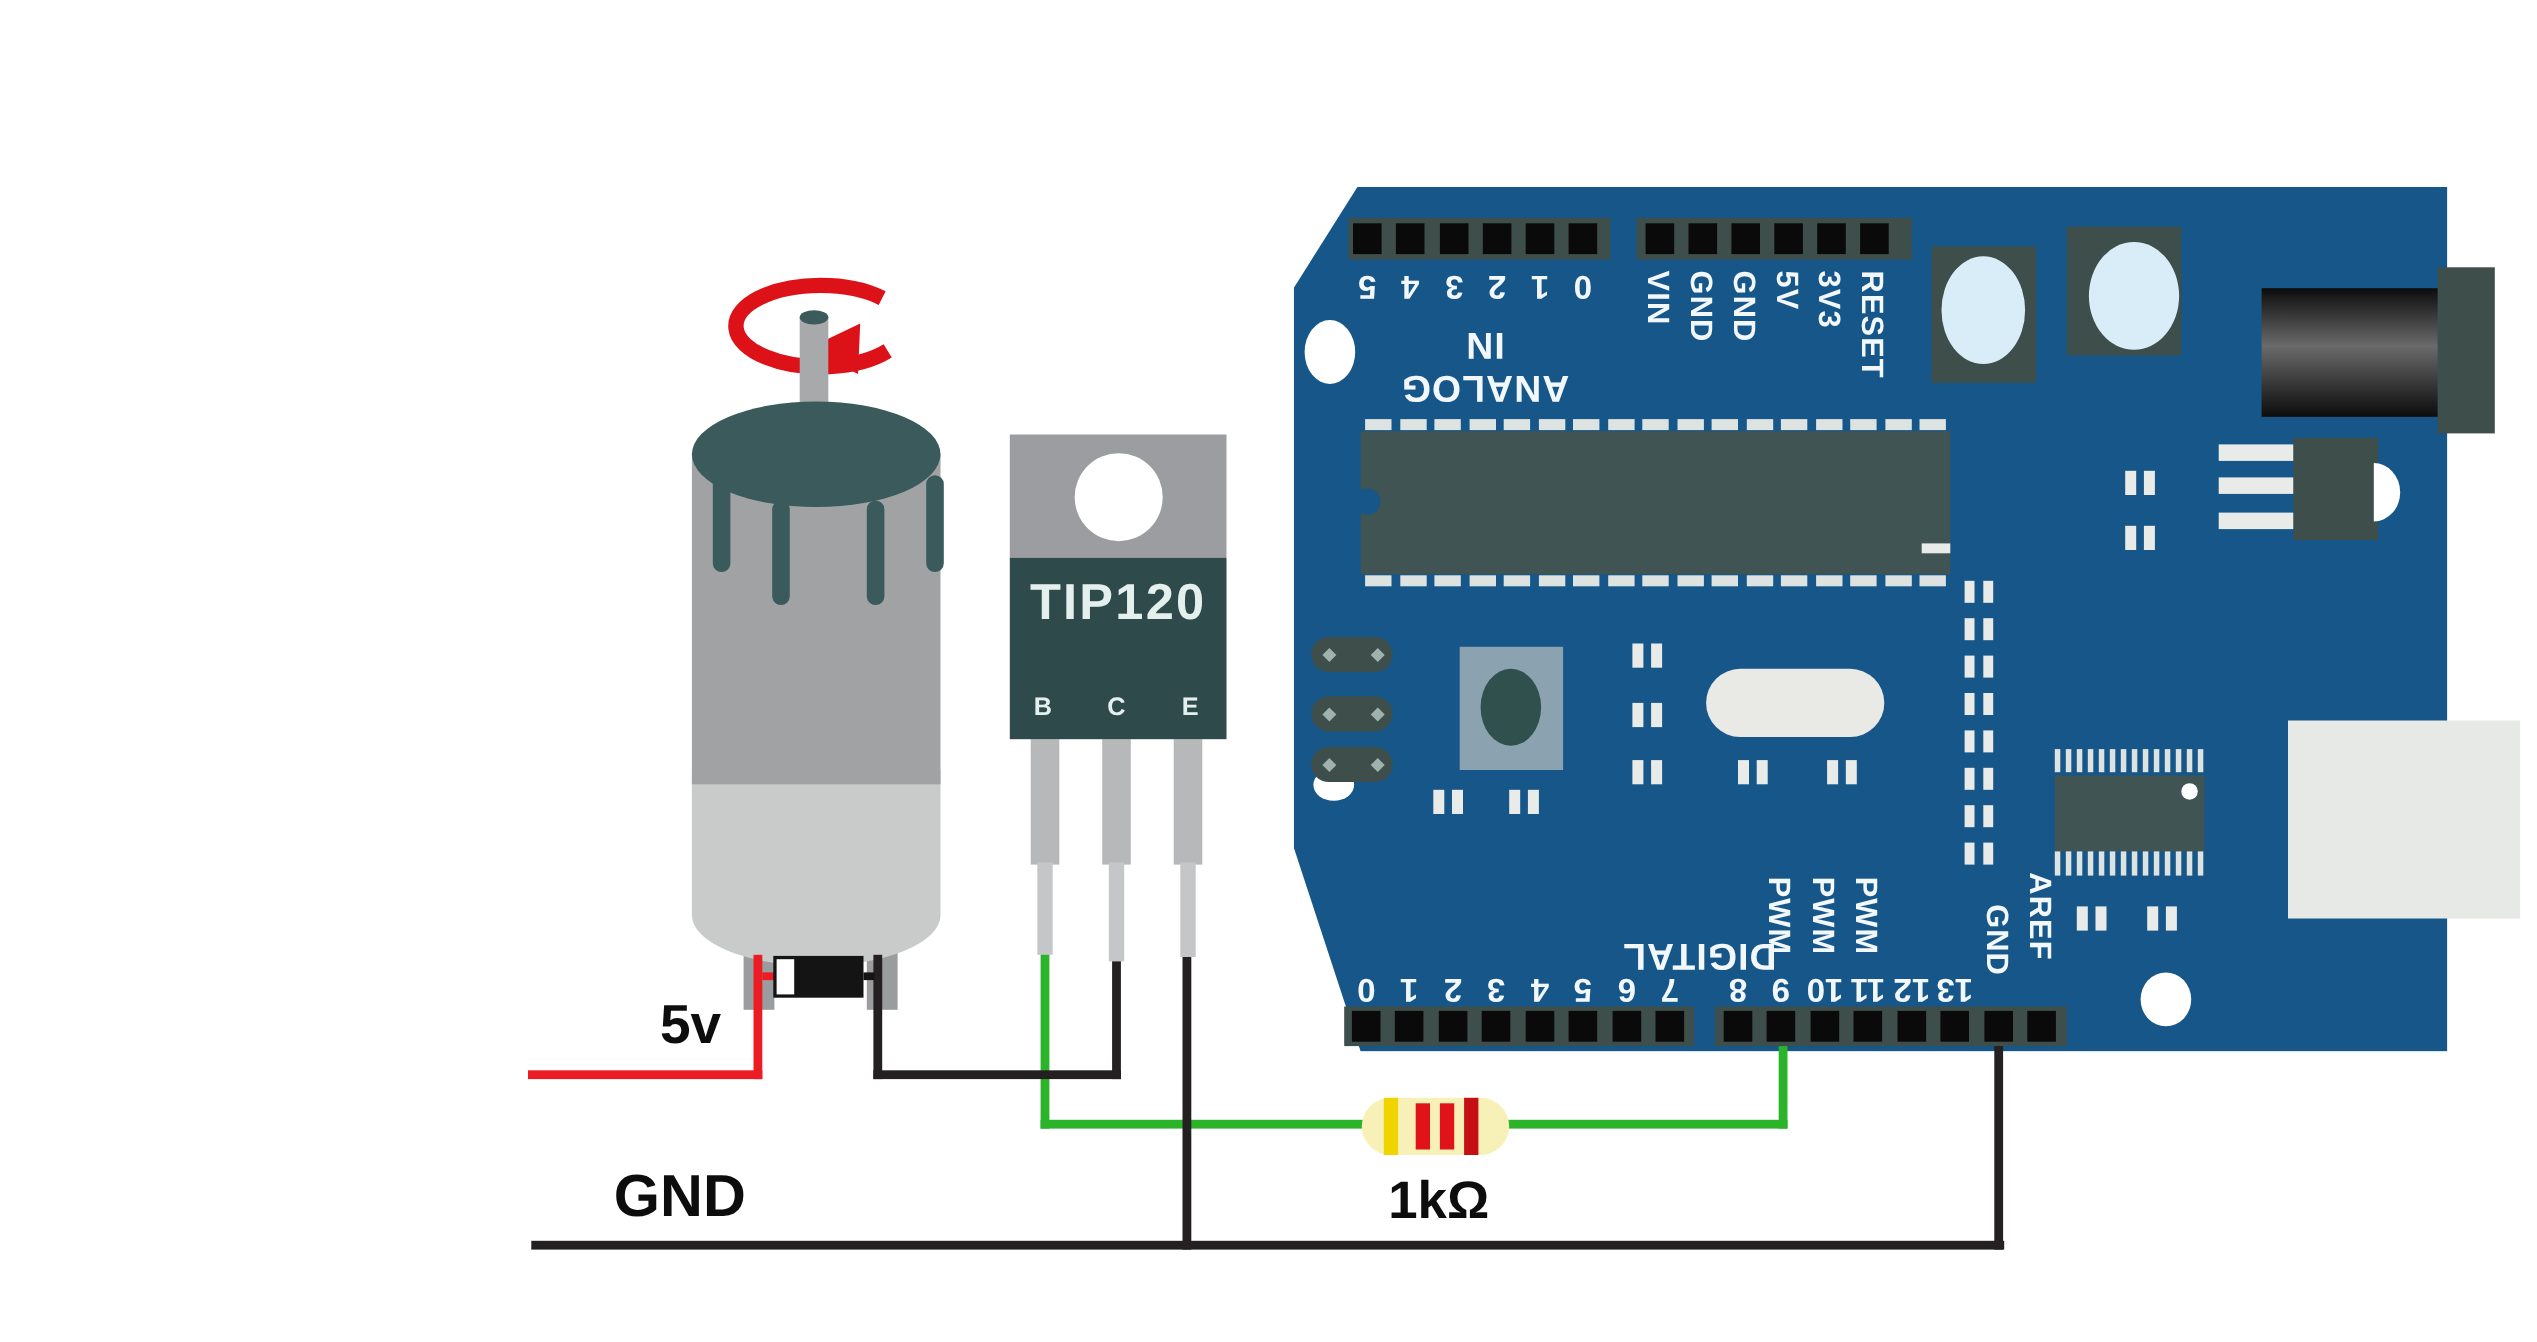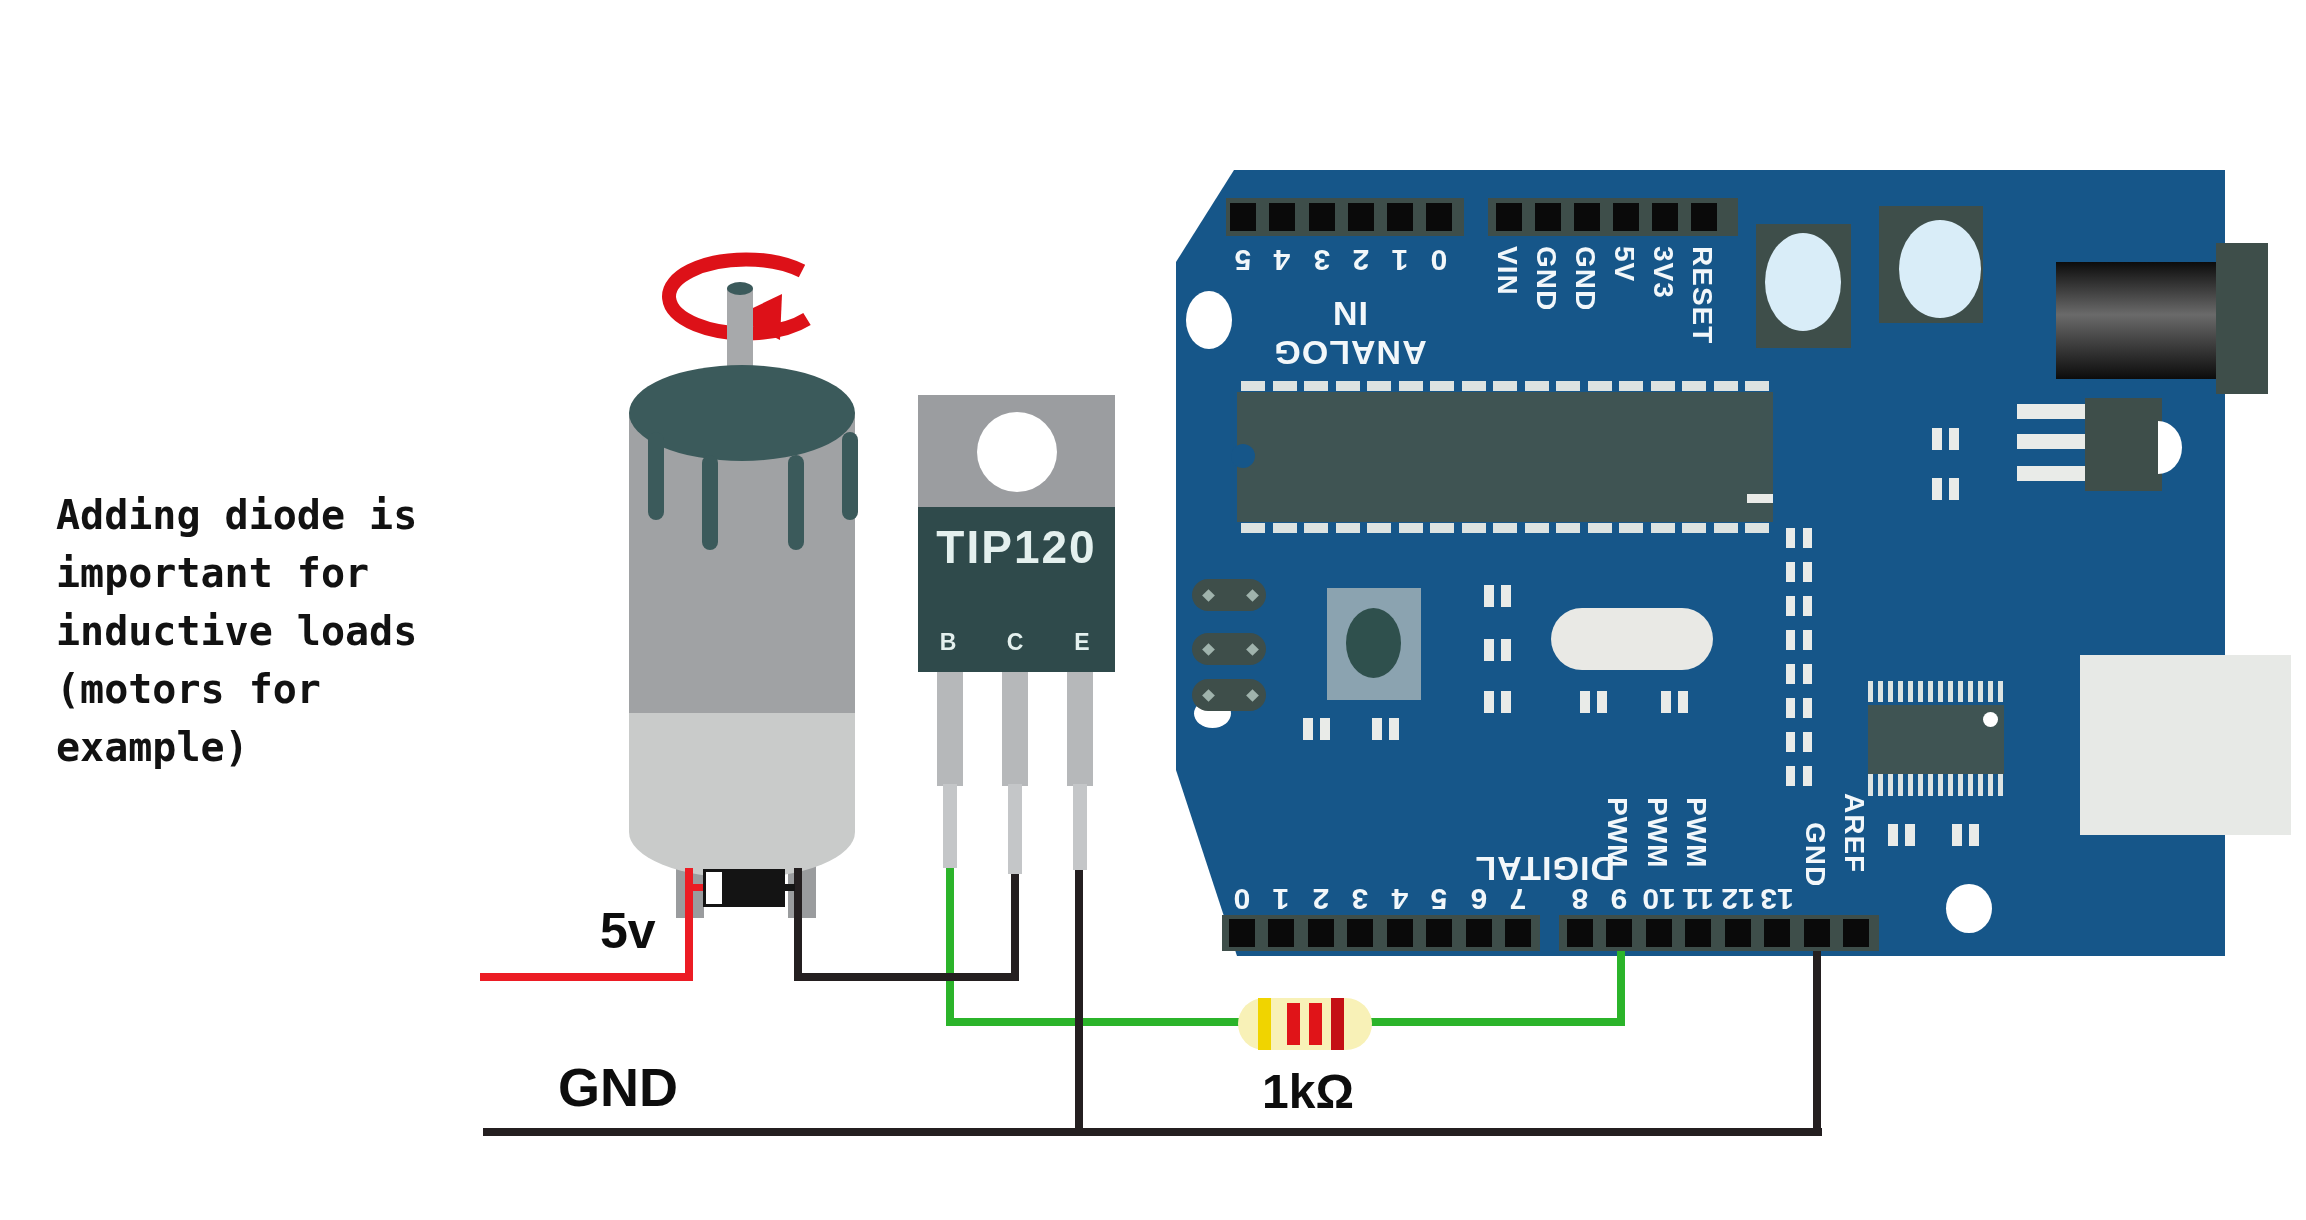--- a/index.html
+++ b/index.html
@@ -33,25 +33,20 @@
   .wire{position:absolute;}
   .tip-title{position:absolute;left:918px;top:520px;width:197px;text-align:center;
              font-weight:bold;font-size:46px;color:#e4f0ee;letter-spacing:2px;}
   .bce{position:absolute;width:40px;text-align:center;font-weight:bold;font-size:23px;color:#e4f0ee;}
 </style>
 </head>
 <body>
 
 <div class="stage">
 
-  <div class="note">Adding diode is
-important for
-inductive loads
-(motors for
-example)</div>
 
   <div class="board"></div>
 
   <div class="abs" style="left:2216px;top:243px;width:52px;height:151px;background:var(--dark);"></div>
   <div class="abs" style="left:2056px;top:262px;width:160px;height:117px;
               background:linear-gradient(to bottom,#0c0c0c,#6a6a6a 45%,#2a2a2a 82%,#0c0c0c);"></div>
 
   <div class="abs" style="left:2080px;top:655px;width:211px;height:180px;background:#e7e9e6;"></div>
 
   <div class="abs" style="left:1237px;top:392px;width:536px;height:130px;background:var(--comp);"></div>

